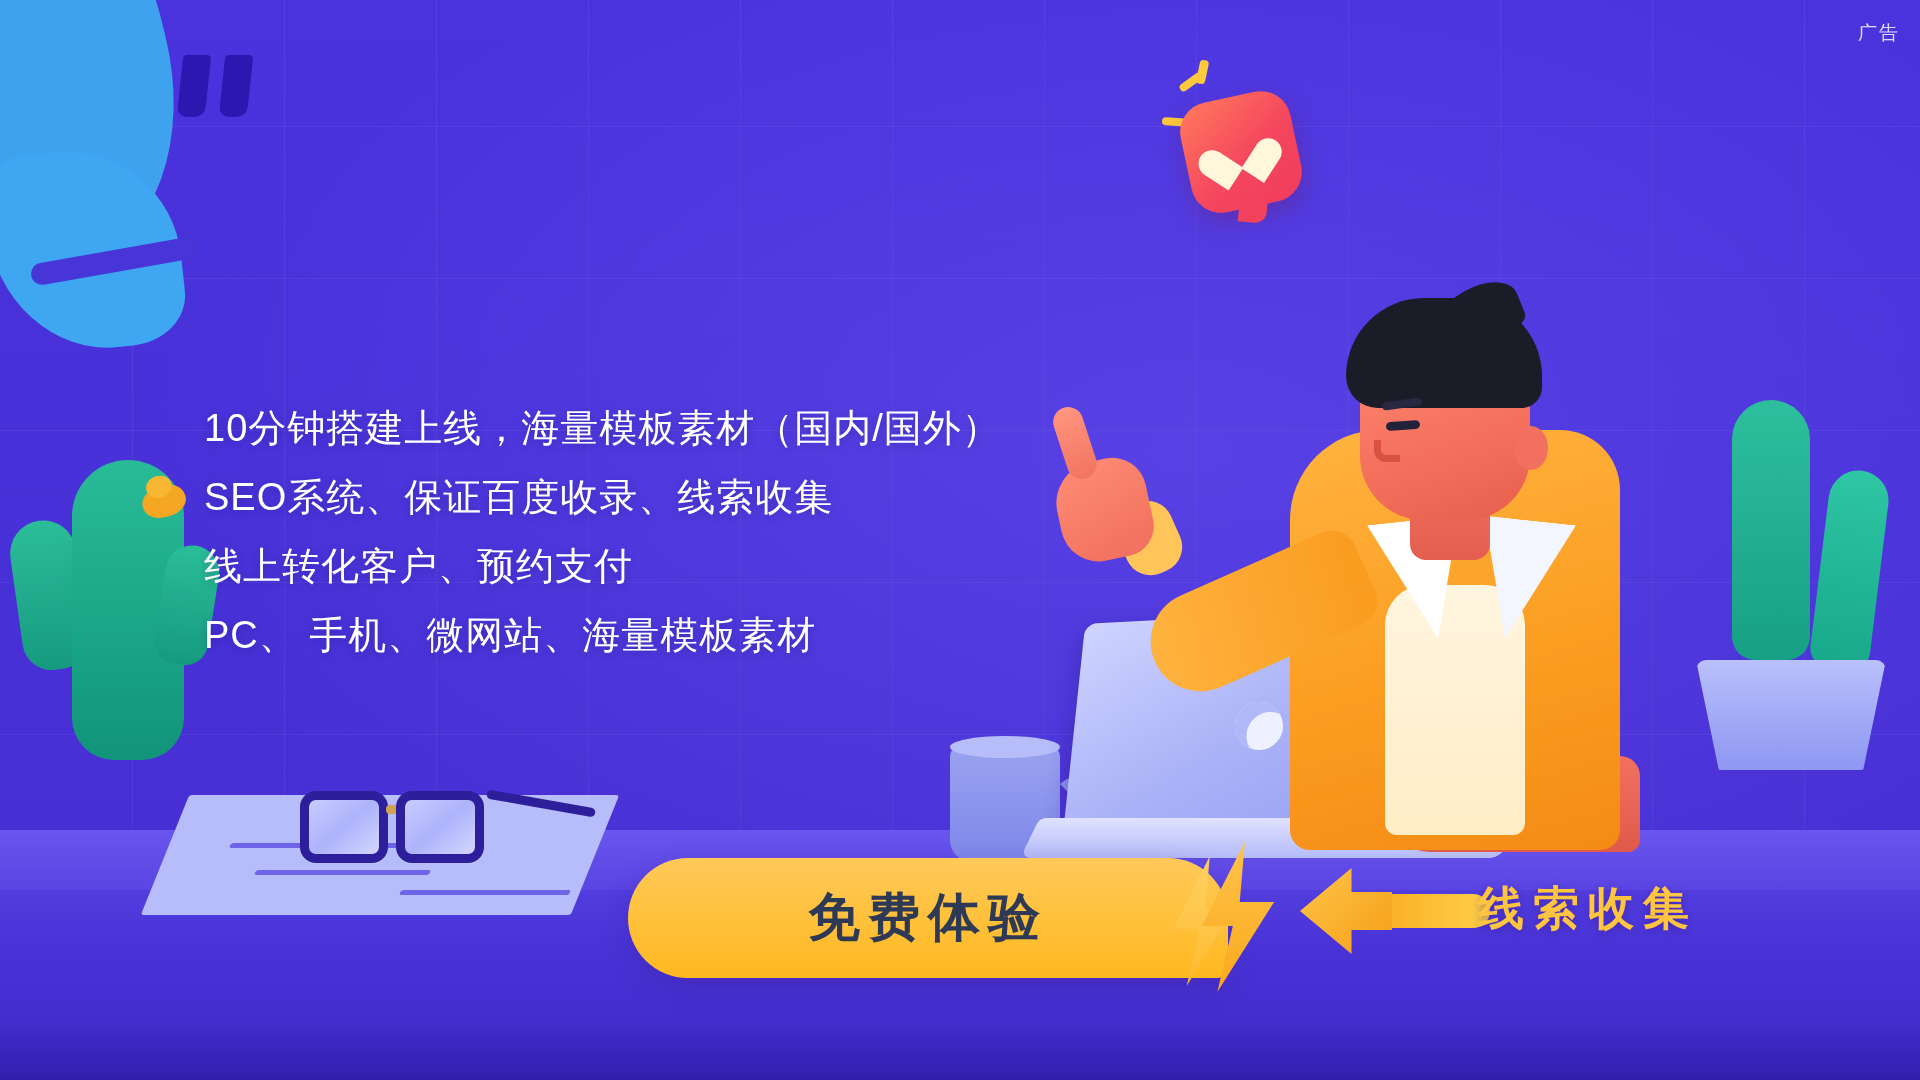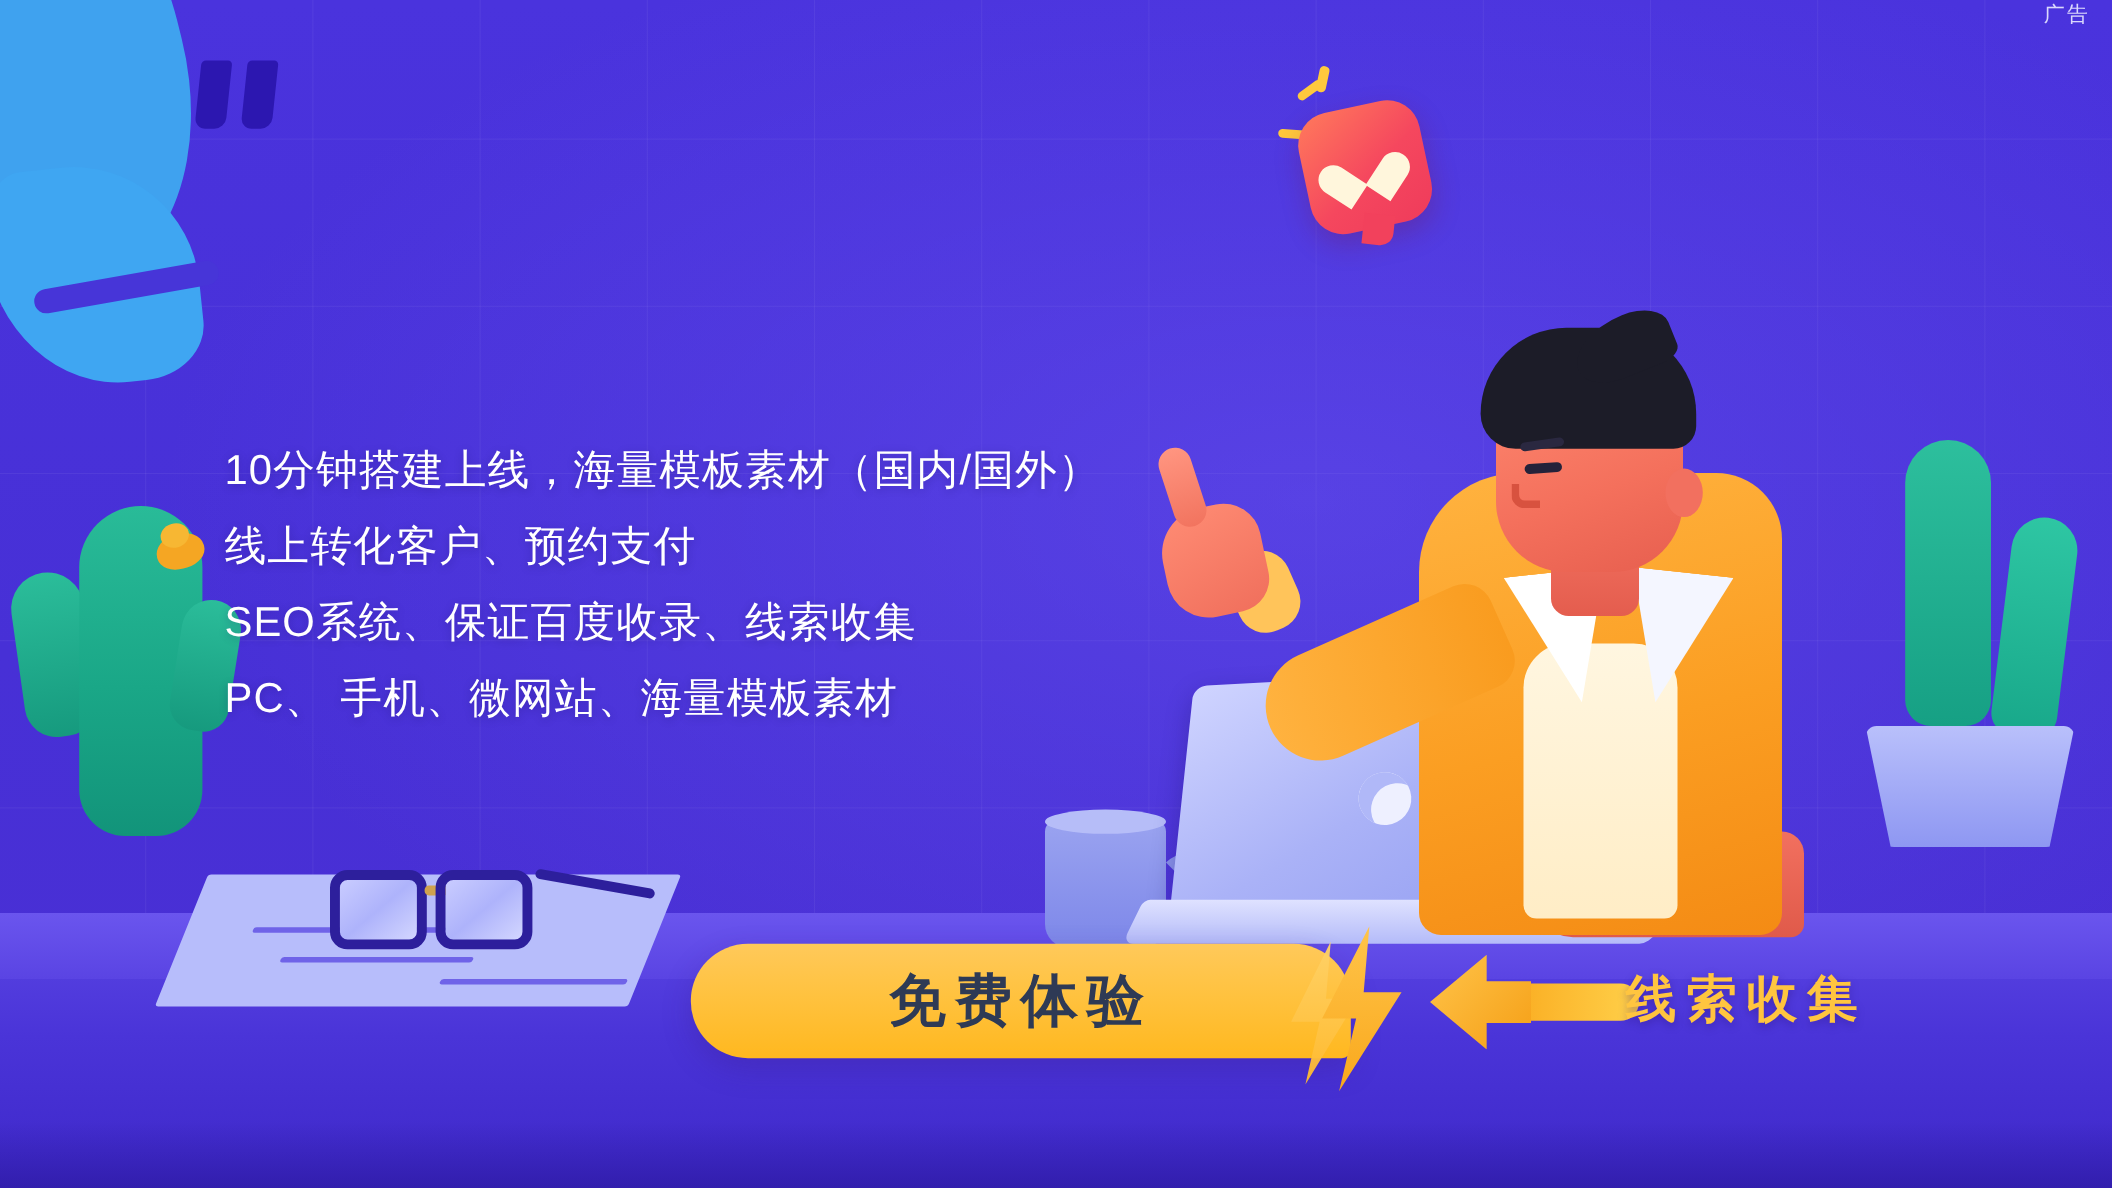--- a/index.html
+++ b/index.html
@@ -365,21 +365,21 @@
   }
   .bullet {
     font-size:38px; line-height:1.08; color:#ffffff;
     letter-spacing:1px; white-space:nowrap;
     text-shadow:0 2px 8px rgba(18,6,80,.25);
   }
 
   
   .cta {
     position:absolute; left:628px; top:858px;
-    width:600px; height:104px;
+    width:600px; height:120px;
     background:linear-gradient(180deg,#ffc95a 0%,#ffc23f 45%,#ffb81f 100%);
     border-radius:64px 64px 10px 64px;
     display:flex; align-items:center; justify-content:center;
     box-shadow:0 10px 26px rgba(60,30,140,.3);
     cursor:pointer;
   }
   .cta-label {
     font-size:52px; font-weight:700; color:#2e3a55; letter-spacing:8px;
   }
 
@@ -416,21 +416,21 @@
   }
 
   .click-here {
     position:absolute; left:1478px; top:878px;
     font-size:46px; font-weight:700; color:#ffc53f;
     letter-spacing:9px; white-space:nowrap;
     text-shadow:0 2px 8px rgba(40,14,110,.35);
   }
 
   .ad-label {
-    position:absolute; right:20px; top:0;
+    position:absolute; right:20px; top:20px;
     font-size:19px; color:#e7e6ff; letter-spacing:2px;
     opacity:.92;
   }
 </style>
 </head>
 <body>
 
 <div class="banner">
 
   <div class="grid"></div>
@@ -499,22 +499,22 @@
   <div class="spark sp1"></div>
   <div class="spark sp2"></div>
   <div class="spark sp3"></div>
   <div class="like-bubble">
     <div class="heart"></div>
   </div>
 
 
   <div class="bullets">
     <div class="bullet">10分钟搭建上线，海量模板素材（国内/国外）</div>
+    <div class="bullet">SEO系统、保证百度收录、线索收集</div>
     <div class="bullet">线上转化客户、预约支付</div>
-    <div class="bullet">SEO系统、保证百度收录、线索收集</div>
     <div class="bullet">PC、 手机、微网站、海量模板素材</div>
   </div>
 
   <div class="cta">
     <span class="cta-label">免费体验</span>
   </div>
 
   <div class="bolt2"></div>
   <div class="bolt"></div>
 

